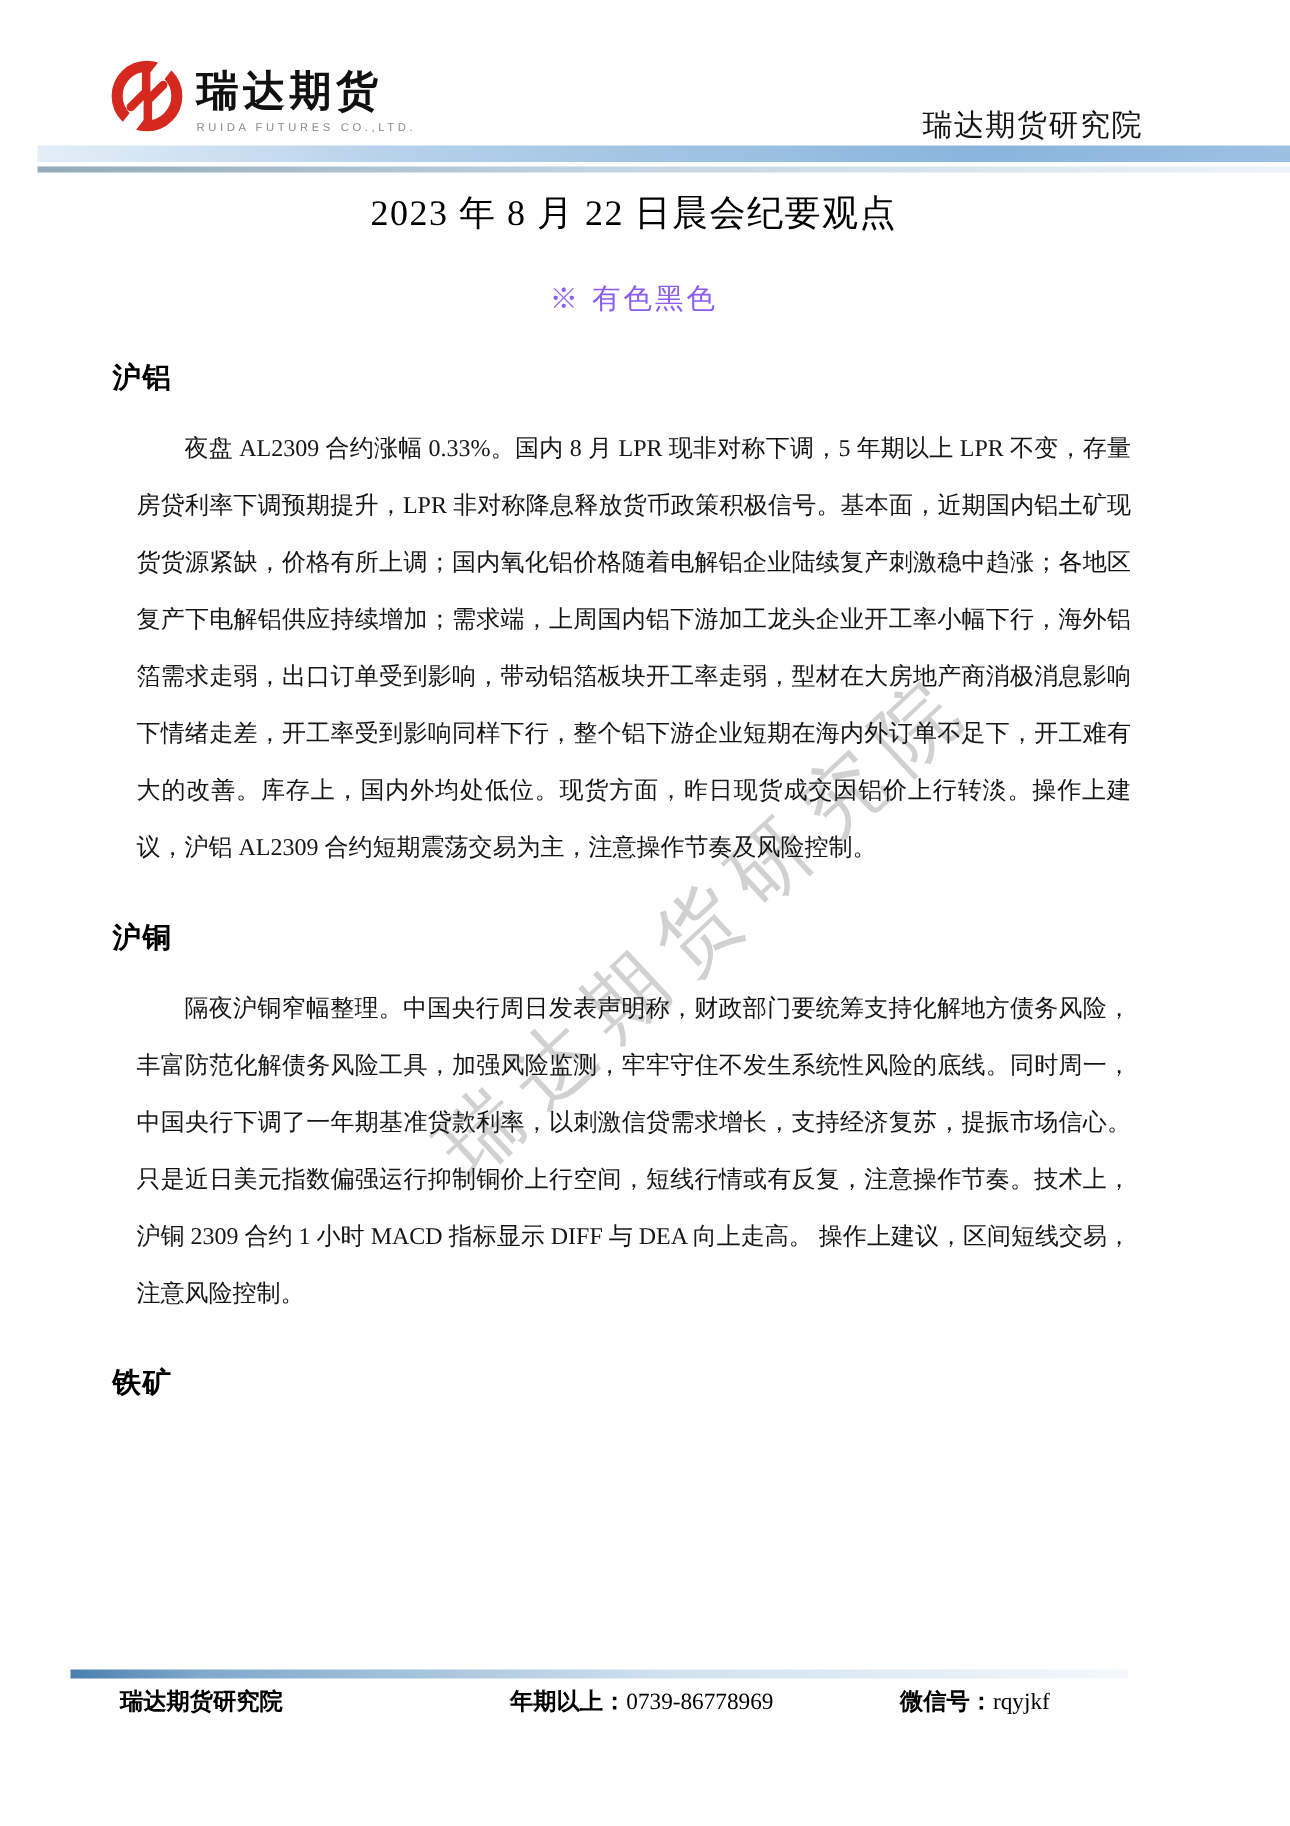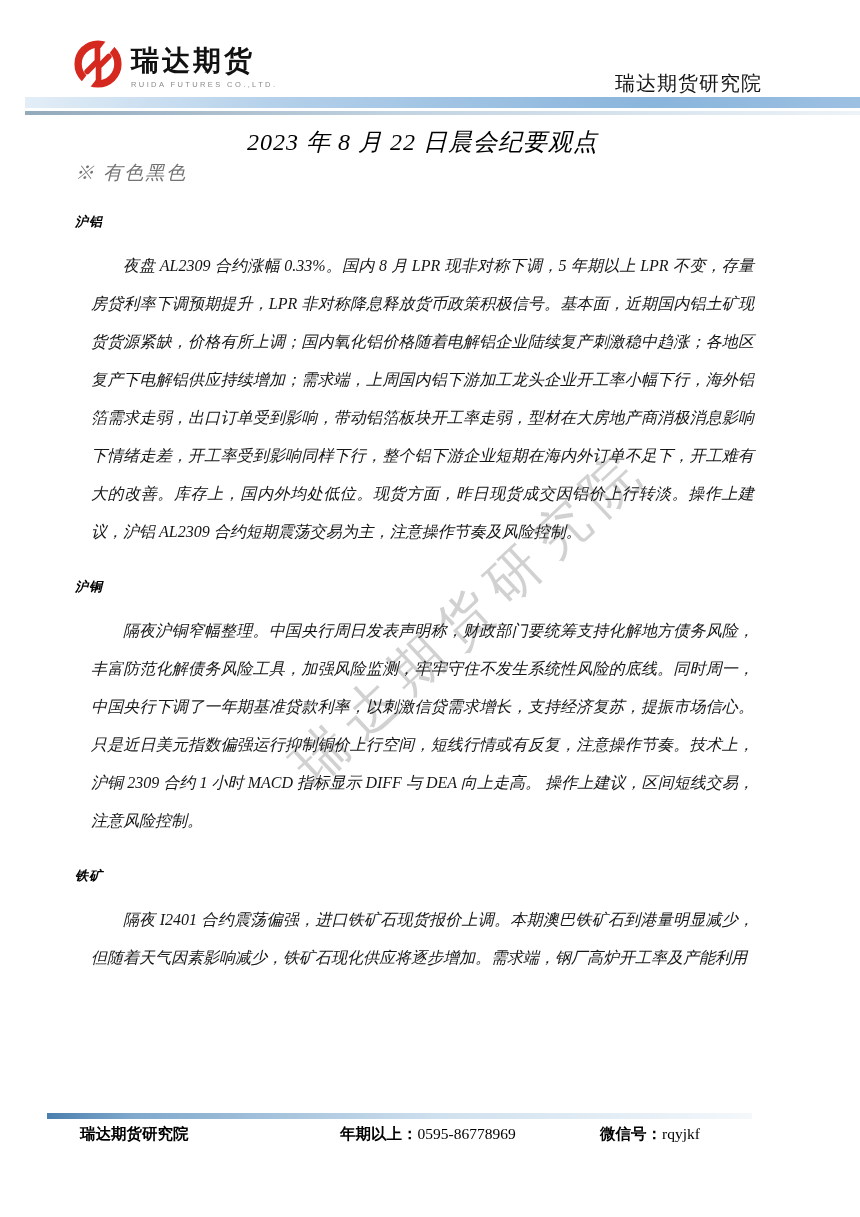--- a/index.html
+++ b/index.html
@@ -38,34 +38,34 @@
   
   .watermark{
     position:absolute;left:185px;top:580px;width:570px;
     text-align:center;white-space:nowrap;
     transform:rotate(-43deg);
     font-size:54px;letter-spacing:12px;
     color:#8f8f8f;opacity:0.40;
     pointer-events:none;z-index:1;
   }
   
-  .content{position:absolute;left:75px;right:90px;top:116px;z-index:2;font-style:italic;}
+  .content{position:absolute;left:75px;right:90px;top:116px;z-index:2;}
   h1.doc-title{
     margin:10px 0 0;text-align:center;
     font-size:24px;font-weight:400;letter-spacing:1px;color:#000;
   }
   .subtitle{
-    margin-top:2px;text-align:left;
+    margin-top:28px;text-align:center;
     font-family:"Liberation Sans", sans-serif;
-    font-size:19px;letter-spacing:2px;color:#737373;
+    font-size:19px;letter-spacing:2px;color:#8b5cf6;
   }
   section{margin:0;}
   h3.sec{
     font-family:"Liberation Sans", sans-serif;
-    font-size:13px;font-weight:bold;color:#000;
+    font-size:19px;font-weight:bold;color:#000;
     margin:27px 0 9px;letter-spacing:1px;
   }
   p.body{
     margin:16px;font-size:16px;line-height:38px;
     text-indent:2em;text-align:justify;color:#151515;
   }
   
   .footer-bar{
     position:absolute;left:47px;top:1113px;width:705px;height:6px;
     background:linear-gradient(to right,#4a7fae 0%,#7fa8cc 12%,#cfe0ee 55%,#f4f8fb 100%);
@@ -113,28 +113,27 @@
     <section>
       <h3 class="sec">沪铜</h3>
       <p class="body">隔夜沪铜窄幅整理。中国央行周日发表声明称，财政部门要统筹支持化解地方债务风险，丰富防范化解债务风险工具，加强风险监测，牢牢守住不发生系统性风险的底线。同时周一，中国央行下调了一年期基准贷款利率，以刺激信贷需求增长，支持经济复苏，提振市场信心。只是近日美元指数偏强运行抑制铜价上行空间，短线行情或有反复，注意操作节奏。技术上，沪铜 2309 合约 1 小时 MACD 指标显示 DIFF 与 DEA 向上走高。 操作上建议，区间短线交易，注意风险控制。</p>
     </section>
 
     <section>
     </section>
 
     <section>
       <h3 class="sec">铁矿</h3>
-      <p class="body">隔夜 I2401 合约震荡偏强，进口铁矿石现货报价上调。本期澳巴铁矿石到港量明显减少，但随着天气因素影响减少，铁矿石现化供应将逐步增加。需求端，钢厂高炉开工率及产能利用</p>
     </section>
   </div>
 
   <div class="footer-bar"></div>
   <div class="f-item f-left">
     <span class="f-label">瑞达期货研究院</span>
   </div>
   <div class="f-item f-mid">
-    <span class="f-label">年期以上：</span><span class="f-value">0595-86778969</span>
+    <span class="f-label">年期以上：</span><span class="f-value">0739-86778969</span>
   </div>
   <div class="f-item f-right">
     <span class="f-label">微信号：</span><span class="f-value">rqyjkf</span>
   </div>
 
 </div>
 
 </body></html>

